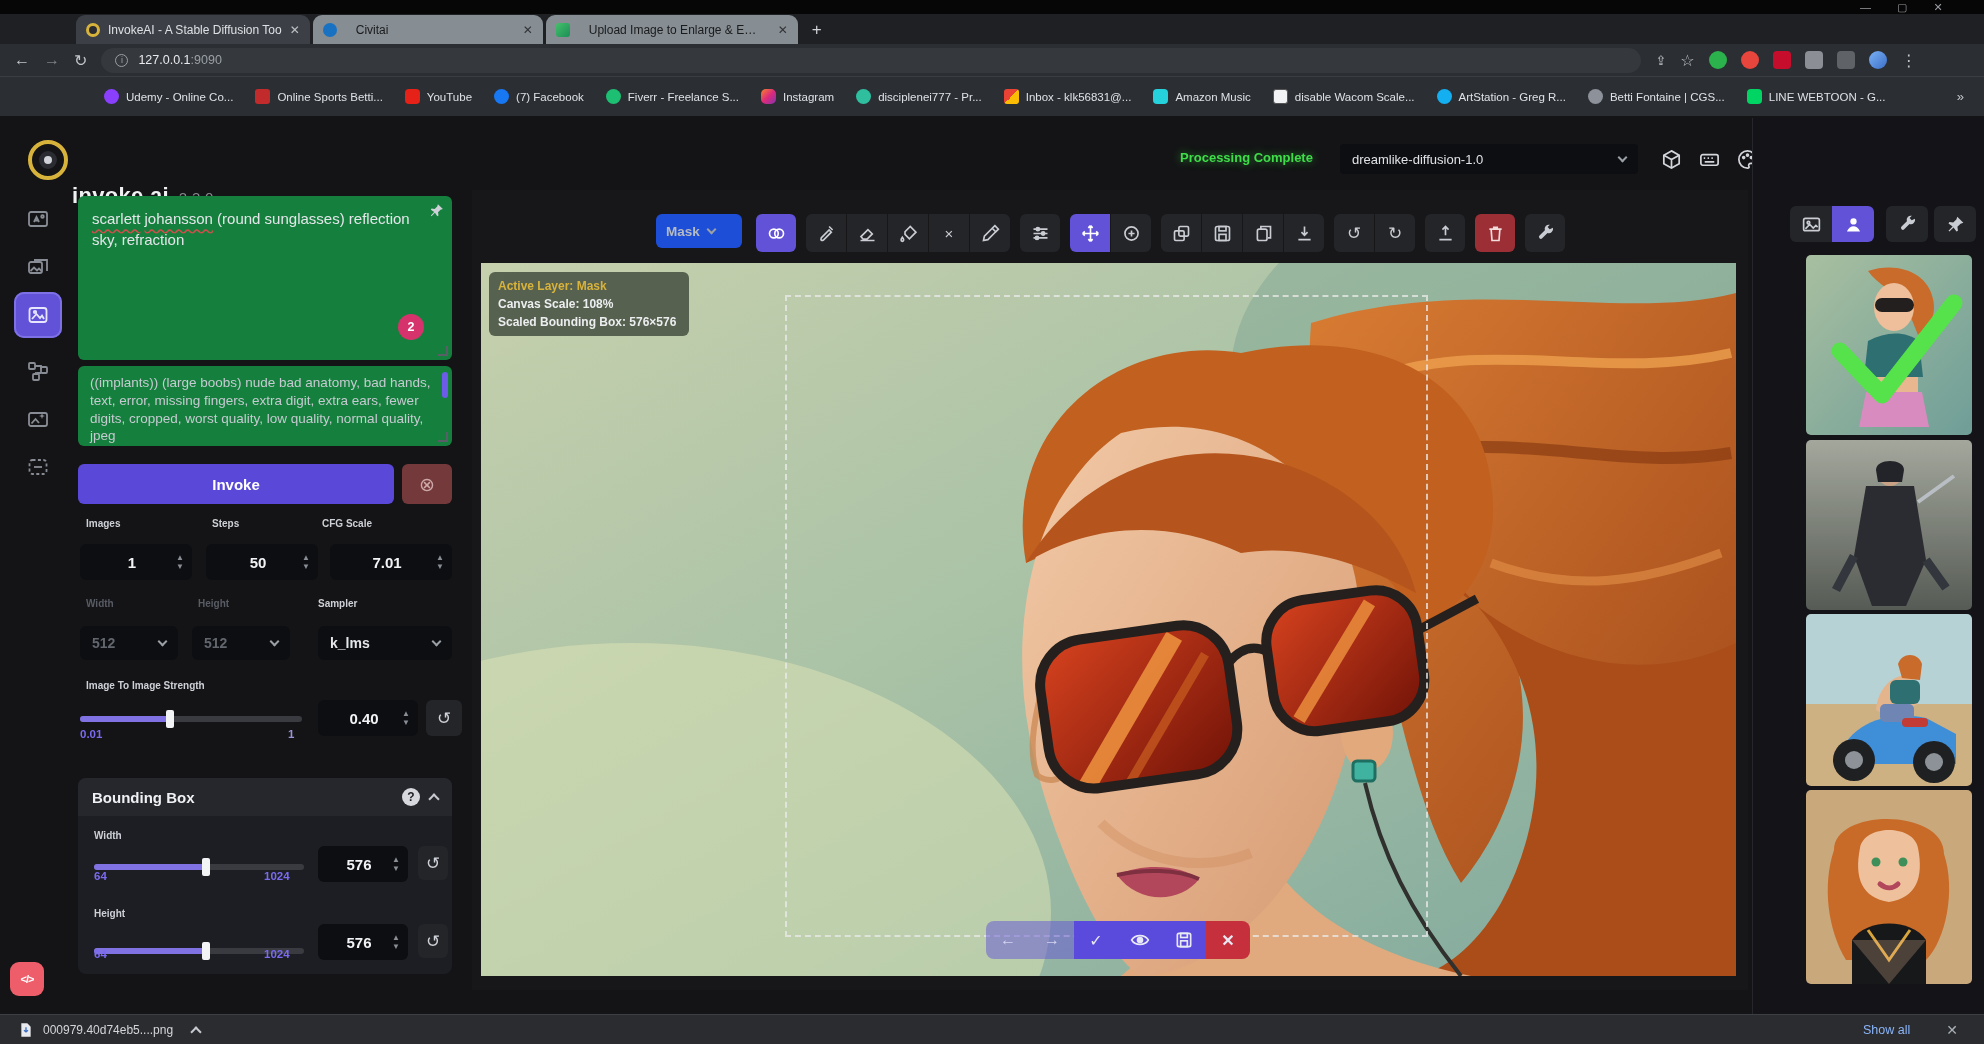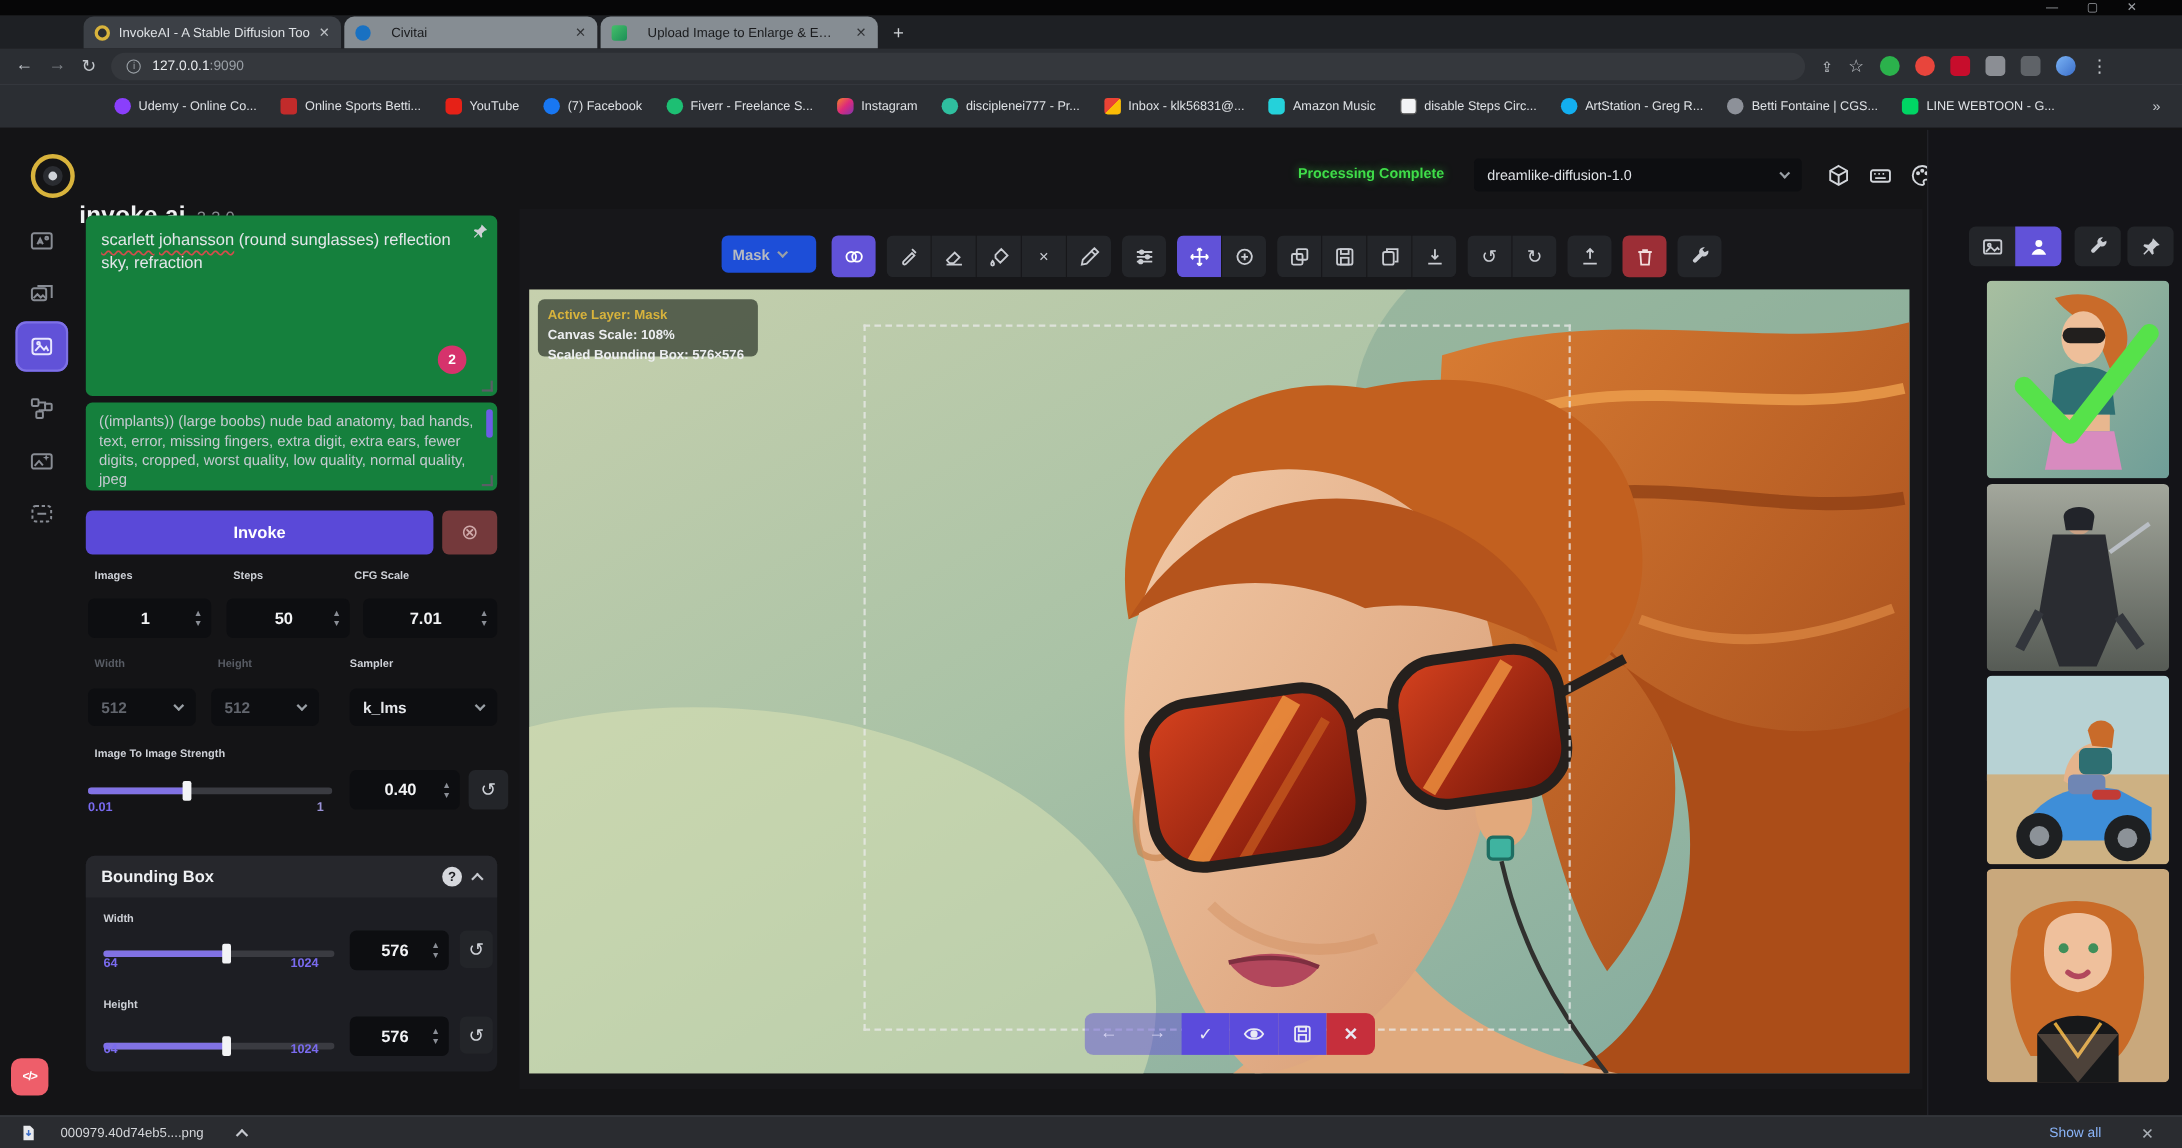--- a/index.html
+++ b/index.html
@@ -77,21 +77,21 @@
 
   
   #canvasbg{left:472px;top:190px;width:1276px;height:800px;background:#17171a;}
   .tbtn{width:40px;height:38px;display:flex;align-items:center;justify-content:center;color:#c9ccd2;background:#232529;}
   .tbtn svg{width:21px;height:21px;}
   .tgroup{display:flex;border-radius:6px;overflow:hidden;gap:1px;}
   .tbtn.purple{background:#6152d8;color:#fff;}
   .tbtn.red{background:#9c2e36;color:#f2dcdc;border-radius:6px;}
   .tbtn.solo{border-radius:6px;}
   #masksel{left:656px;top:214px;width:86px;height:34px;background:#1d4ed8;border-radius:6px;display:flex;align-items:center;padding:0 10px;color:#b6bac1;font-size:13.5px;font-weight:700;}
-  #overlaybox{left:489px;top:272px;width:200px;height:52px;background:rgba(72,82,66,.88);border-radius:6px;padding:5px 9px;font-size:12px;line-height:1.5;}
+  #overlaybox{left:489px;top:272px;width:200px;height:64px;background:rgba(72,82,66,.88);border-radius:6px;padding:5px 9px;font-size:12px;line-height:1.5;}
   #overlaybox .l1{color:#d8b33c;font-weight:700;}
   #overlaybox .l2,#overlaybox .l3{color:#eceef0;font-weight:700;}
   #bboxdash{left:785px;top:295px;width:643px;height:642px;border:2px dashed rgba(235,235,235,.75);}
   #staging{left:986px;top:921px;height:38px;display:flex;border-radius:8px;overflow:hidden;}
   .stg{width:44px;height:38px;display:flex;align-items:center;justify-content:center;color:#e8e9f4;font-size:16px;}
   .stg svg{width:20px;height:20px;}
   .stg.nav{background:rgba(97,82,216,.5);color:#d6d4f2;}
   .stg.main{background:#5b4bdc;}
   .stg.xx{background:#c62f3c;font-weight:700;}
 
@@ -192,21 +192,21 @@
     <div class="bm">
         <span class="bmfav" style="background:linear-gradient(135deg,#ea4335 50%,#fbbc05 50%);"></span>
         <span>Inbox - klk56831@...</span>
       </div>
     <div class="bm">
         <span class="bmfav" style="background:#25d1da;border-radius:4px;"></span>
         <span>Amazon Music</span>
       </div>
     <div class="bm">
         <span class="bmfav" style="background:#f2f3f5;border:1px solid #555;"></span>
-        <span>disable Steps Circ...</span>
+        <span>disable Wacom Scale...</span>
       </div>
     <div class="bm">
         <span class="bmfav" style="background:#13aff0;border-radius:50%;"></span>
         <span>ArtStation - Greg R...</span>
       </div>
     <div class="bm">
         <span class="bmfav" style="background:#8d9199;border-radius:50%;"></span>
         <span>Betti Fontaine | CGS...</span>
       </div>
     <div class="bm">
@@ -728,21 +728,21 @@
       <circle cx="70" cy="72" r="4.5" fill="#3f8f5a"></circle>
         <circle cx="97" cy="72" r="4.5" fill="#3f8f5a"></circle>
       <path d="M74 94 C80 99 87 99 92 94" stroke="#b2475c" stroke-width="5" fill="none" stroke-linecap="round"></path>
       <path d="M46 194 L46 150 C60 128 106 128 120 150 L120 194 Z" fill="#17181a"></path>
       <path d="M62 140 L83 170 L104 140" stroke="#d8a43c" stroke-width="3" fill="none"></path>
       <path d="M46 150 L83 194 L120 150" fill="#efc09c" opacity=".25"></path>
     </svg>
   </div>
 
   <div class="abs" id="dlbar">
-    <div class="row" id="dl-chip" style="gap:21px;">
+    <div class="row" id="dl-chip" style="gap:9px;">
       <svg viewBox="0 0 24 24" width="16" height="16">
           <path d="M5 2h9l5 5v15H5z" fill="#e8eaed"></path>
           <path d="M12 8v7M9 12.5L12 15l3-2.5" stroke="#3b6ec9" stroke-width="2" fill="none"></path>
         </svg>
       <span id="dl-name">000979.40d74eb5....png</span>
       <span class="chevup"></span>
     </div>
     <span id="showall">Show all</span>
     <span id="dl-x">✕</span>
   </div>

